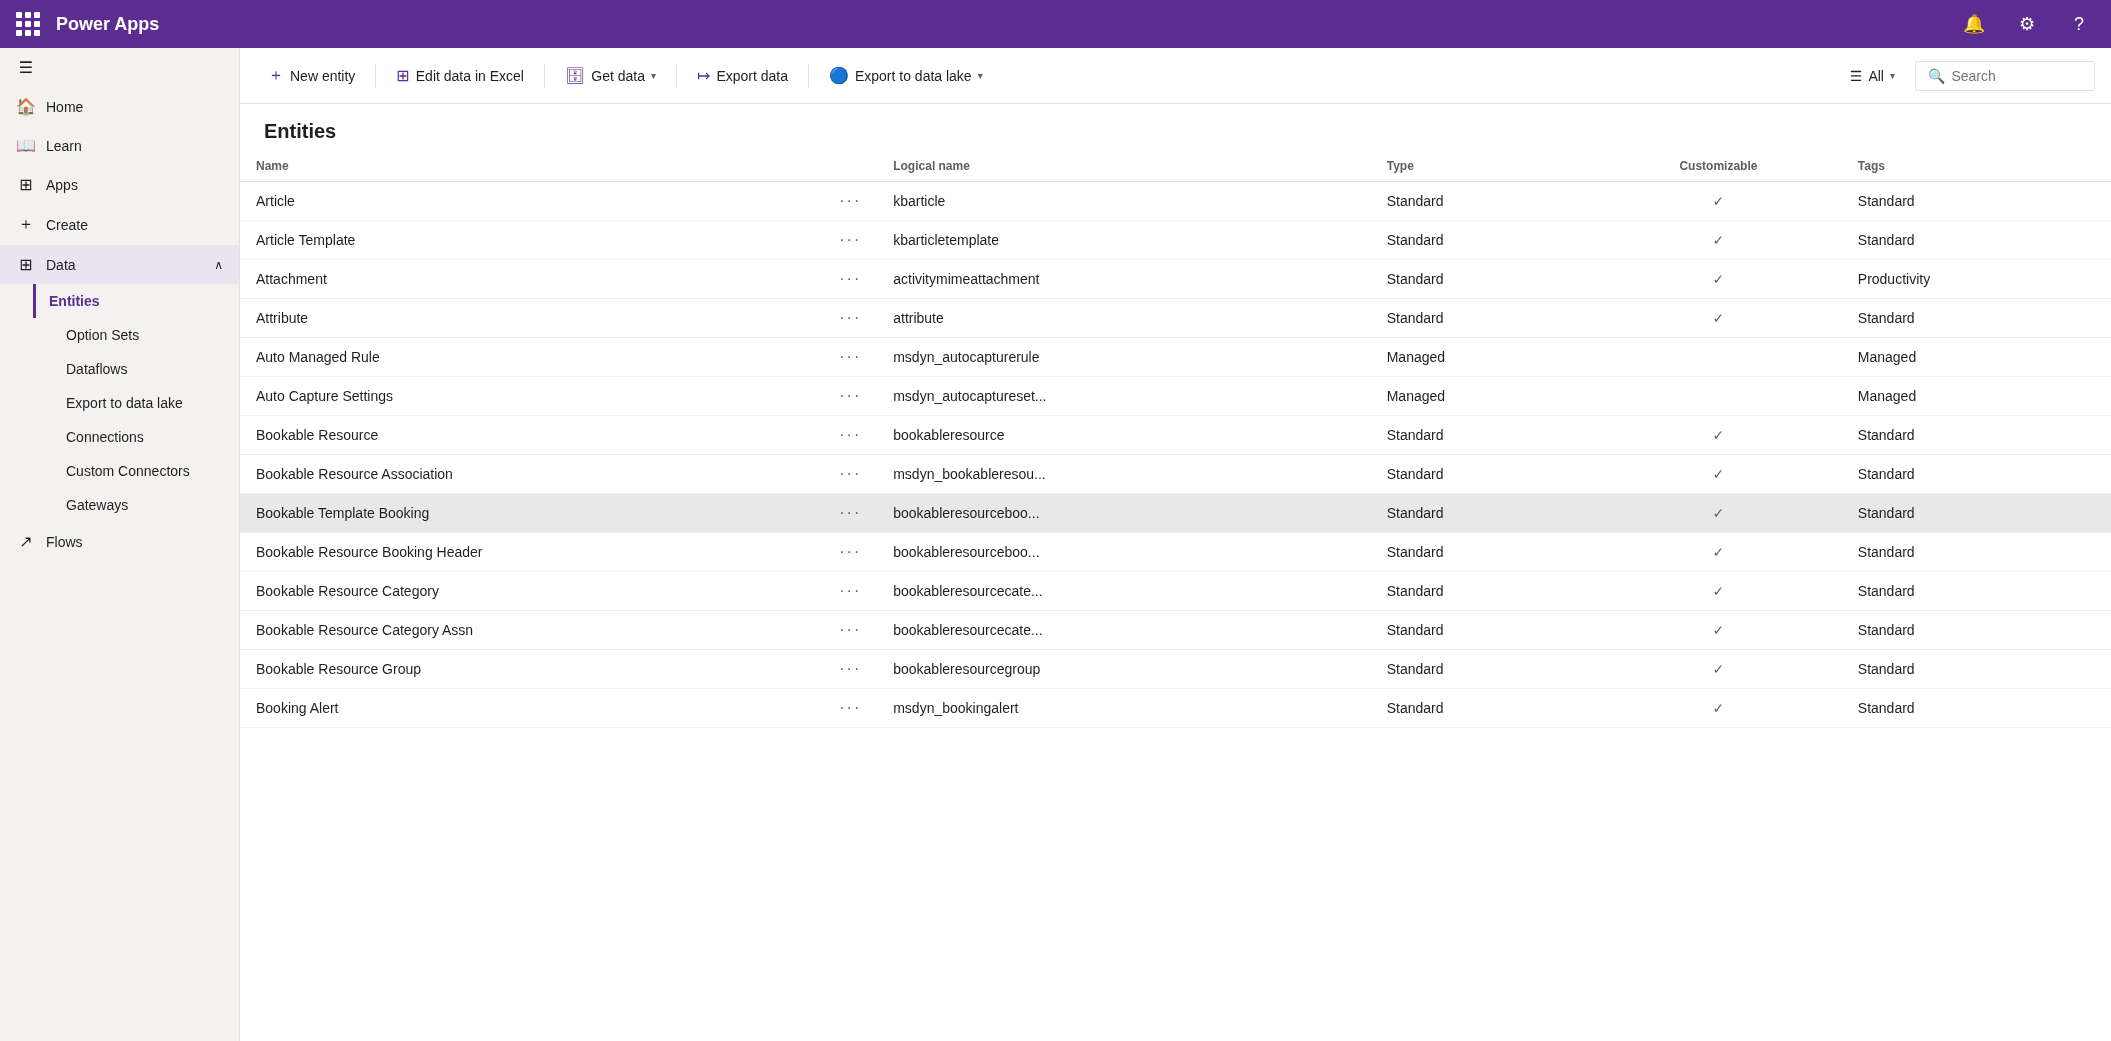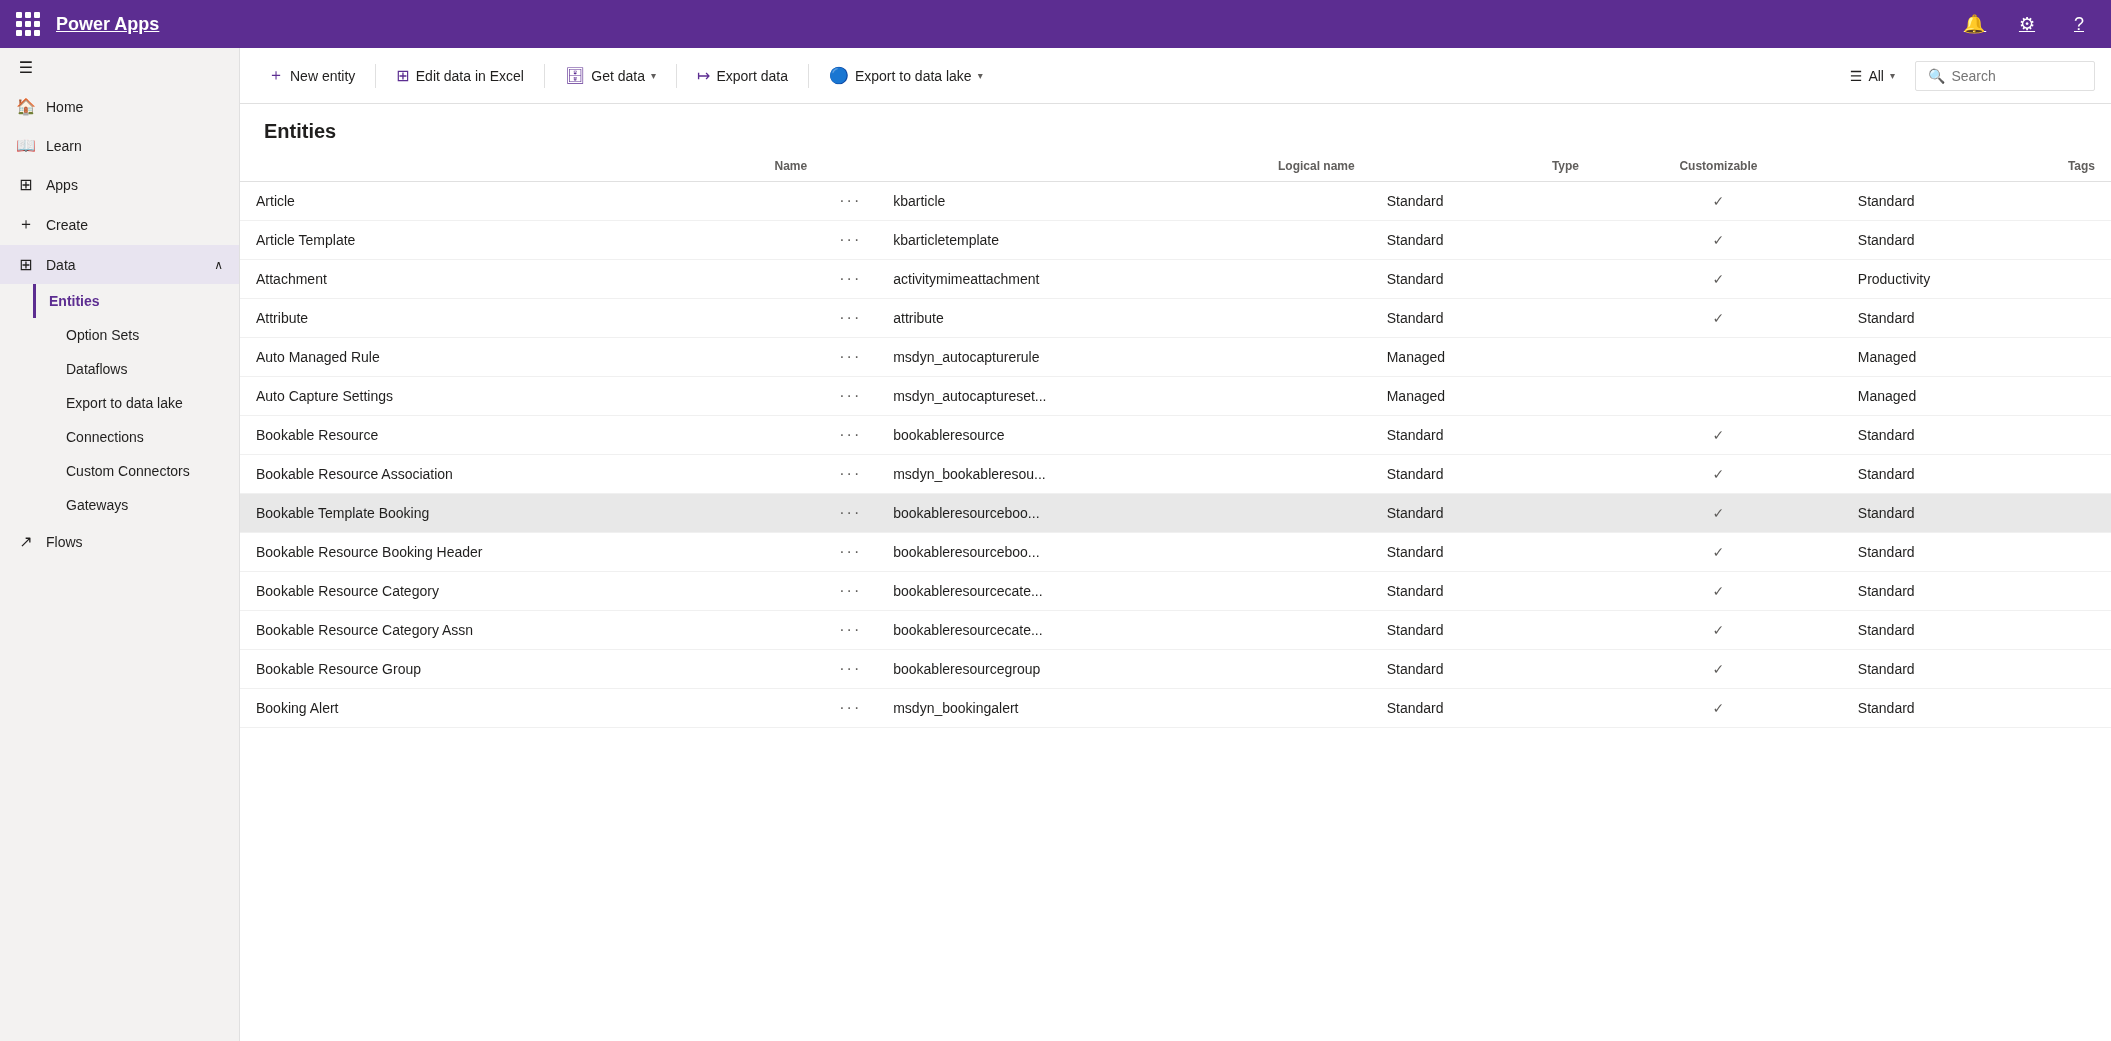--- a/index.html
+++ b/index.html
@@ -9,21 +9,20 @@
     .top-header {
       background: #5c2d91;
       color: #fff;
       display: flex;
       align-items: center;
       height: 48px;
       padding: 0 16px;
       flex-shrink: 0;
       position: relative;
       z-index: 10;
-      text-decoration: underline;
     }
     .top-header .waffle-icon {
       margin-right: 16px;
       cursor: pointer;
       display: grid;
       grid-template-columns: repeat(3,6px);
       gap: 3px;
     }
     .top-header .waffle-icon span {
       width: 6px; height: 6px; background: #fff; display: block; border-radius: 1px;
@@ -185,21 +184,21 @@
     
     .entities-table {
       flex: 1;
       overflow-y: auto;
     }
     table {
       width: 100%;
       border-collapse: collapse;
     }
     thead th {
-      text-align: right;
+      text-align: left;
       padding: 8px 16px;
       font-size: 12px;
       font-weight: 600;
       color: #605e5c;
       border-bottom: 1px solid #e0e0e0;
       background: #fff;
       position: sticky;
       top: 0;
     }
     tbody tr {

